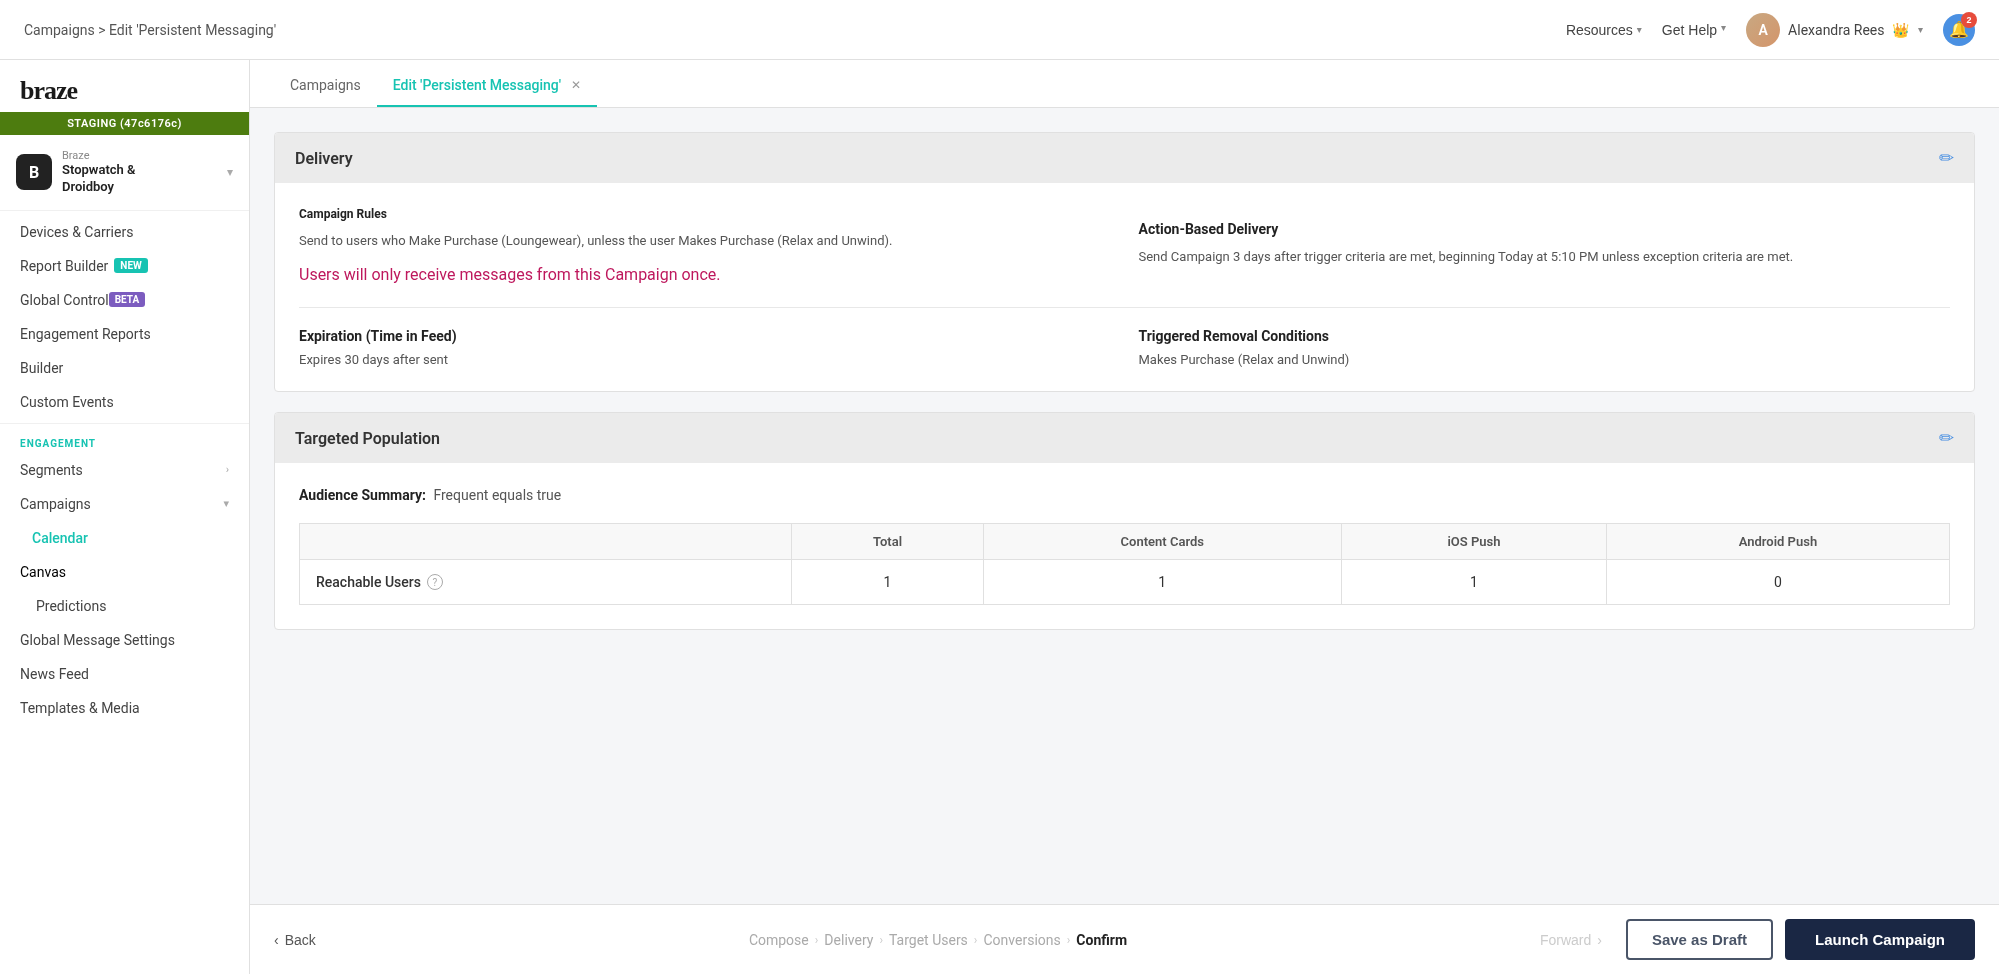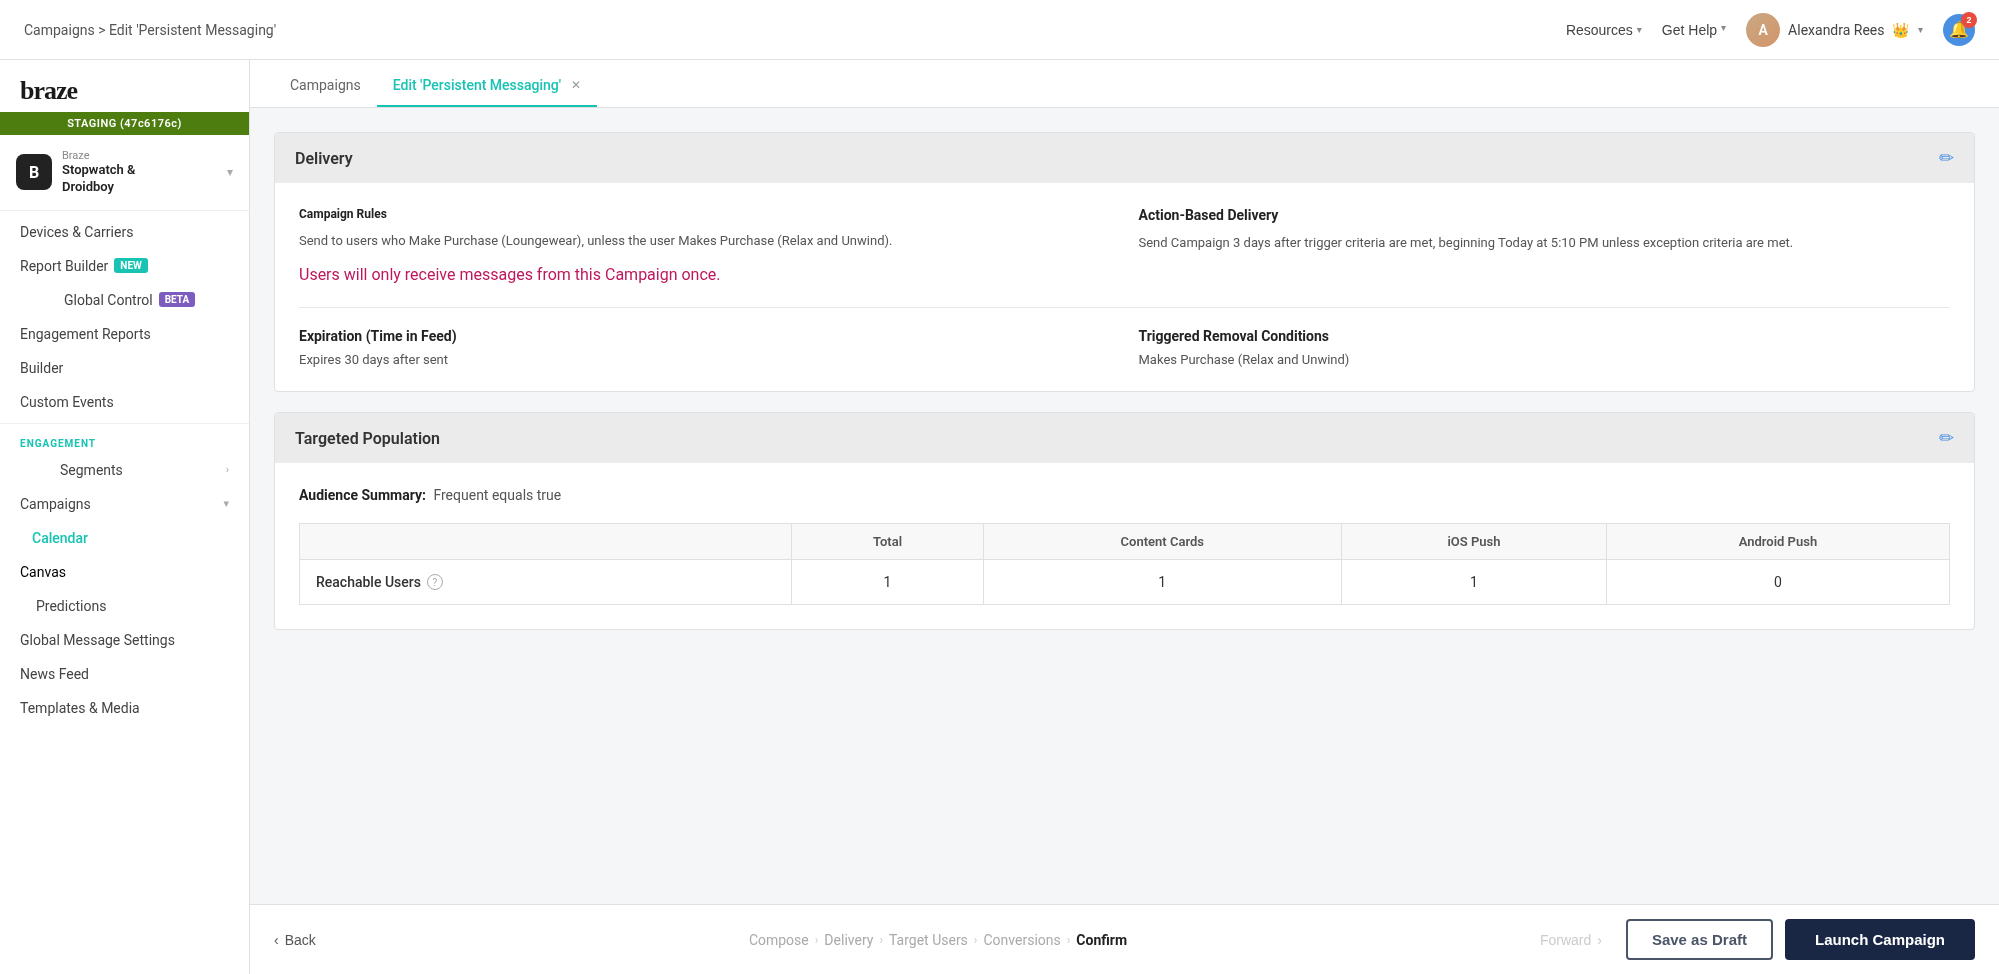--- a/index.html
+++ b/index.html
@@ -52,34 +52,34 @@
       </div>
       <span style="color:#aaa; font-size:12px;">▾</span>
     </div>
 
     <div style="padding:4px 0;">
       <div style="padding:9px 20px; cursor:pointer; color:#444; font-size:14px;">Devices &amp; Carriers</div>
       <div style="padding:9px 20px; cursor:pointer; color:#444; font-size:14px; display:flex; align-items:center; gap:6px;">
         <span>Report Builder</span>
         <span style="font-size:10px; font-weight:700; padding:2px 6px; border-radius:3px; background:#17c3b2; color:#fff;">NEW</span>
       </div>
-      <div style="padding:9px 20px; cursor:pointer; color:#444; font-size:14px; display:flex; align-items:center; gap:6px;margin-left:44px;">
+      <div style="padding:9px 20px; cursor:pointer; color:#444; font-size:14px; display:flex; align-items:center; ">
         <span>Global Control</span>
         <span style="font-size:10px; font-weight:700; padding:2px 6px; border-radius:3px; background:#7c5cbf; color:#fff;">BETA</span>
       </div>
       <div style="padding:9px 20px; cursor:pointer; color:#444; font-size:14px;">Engagement Reports</div>
       <div style="padding:9px 20px; cursor:pointer; color:#444; font-size:14px;">Builder</div>
       <div style="padding:9px 20px; cursor:pointer; color:#444; font-size:14px;">Custom Events</div>
     </div>
 
     <div style="height:1px; background:#f0f0f0;"></div>
 
     <div style="padding:4px 0;">
       <div style="font-size:10px; font-weight:700; color:#17c3b2; letter-spacing:1px; padding:10px 20px 4px; text-transform:uppercase;">ENGAGEMENT</div>
-      <div style="padding:9px 20px; cursor:pointer; color:#444; font-size:14px; display:flex; align-items:center;margin-left:40px;">
+      <div style="padding:9px 20px; cursor:pointer; color:#444; font-size:14px; display:flex; align-items:center;">
         <span>Segments</span>
         <span style="margin-left:auto; font-size:11px; color:#aaa;">›</span>
       </div>
       <div style="padding:9px 20px; cursor:pointer; color:#444; font-size:14px; display:flex; align-items:center;">
         <span>Campaigns</span>
         <span style="margin-left:auto; font-size:11px; color:#aaa;">▾</span>
       </div>
       <div style="padding:9px 32px; cursor:pointer; color:#17c3b2; font-size:14px; font-weight:500;">Calendar</div>
       <div style="padding:9px 20px; cursor:pointer; color:#000000; font-size:14px;">Canvas</div>
       <div style="padding:9px 36px; cursor:pointer; color:#444; font-size:14px;">Predictions</div>
@@ -109,21 +109,21 @@
           <button style="background:none; border:none; cursor:pointer; color:#4a90e2; font-size:18px;">✏</button>
         </div>
         <div style="padding:24px;">
           <div style="display:grid; grid-template-columns:1fr 1fr; gap:28px;">
             <div>
               <h3 style="font-size:12px; font-weight:700; color:#222; margin-bottom:10px;">Campaign Rules</h3>
               <p style="font-size:13px; color:#555; line-height:1.6; margin-bottom:10px;">Send to users who Make Purchase (Loungewear), unless the user Makes Purchase (Relax and Unwind).</p>
               <p style="font-size:16px; color:#be185d; line-height:1.6;">Users will only receive messages from this Campaign once.</p>
             </div>
             <div>
-              <h3 style="font-size:14px; font-weight:700; color:#222; margin-bottom:10px;">Action-Based Delivery</h3>
+              <h3 style="font-size:14px; font-weight:700; color:#222; margin-bottom:10px;margin-top:14px;">Action-Based Delivery</h3>
               <p style="font-size:13px; color:#555; line-height:1.6;">Send Campaign 3 days after trigger criteria are met, beginning Today at 5:10 PM unless exception criteria are met.</p>
             </div>
           </div>
           <hr style="border:none; border-top:1px solid #e8e8e8; margin:20px 0;">
           <div style="display:grid; grid-template-columns:1fr 1fr; gap:28px;">
             <div>
               <h3 style="font-size:14px; font-weight:700; color:#222; margin-bottom:8px;">Expiration (Time in Feed)</h3>
               <p style="font-size:13px; color:#555;">Expires 30 days after sent</p>
             </div>
             <div>

